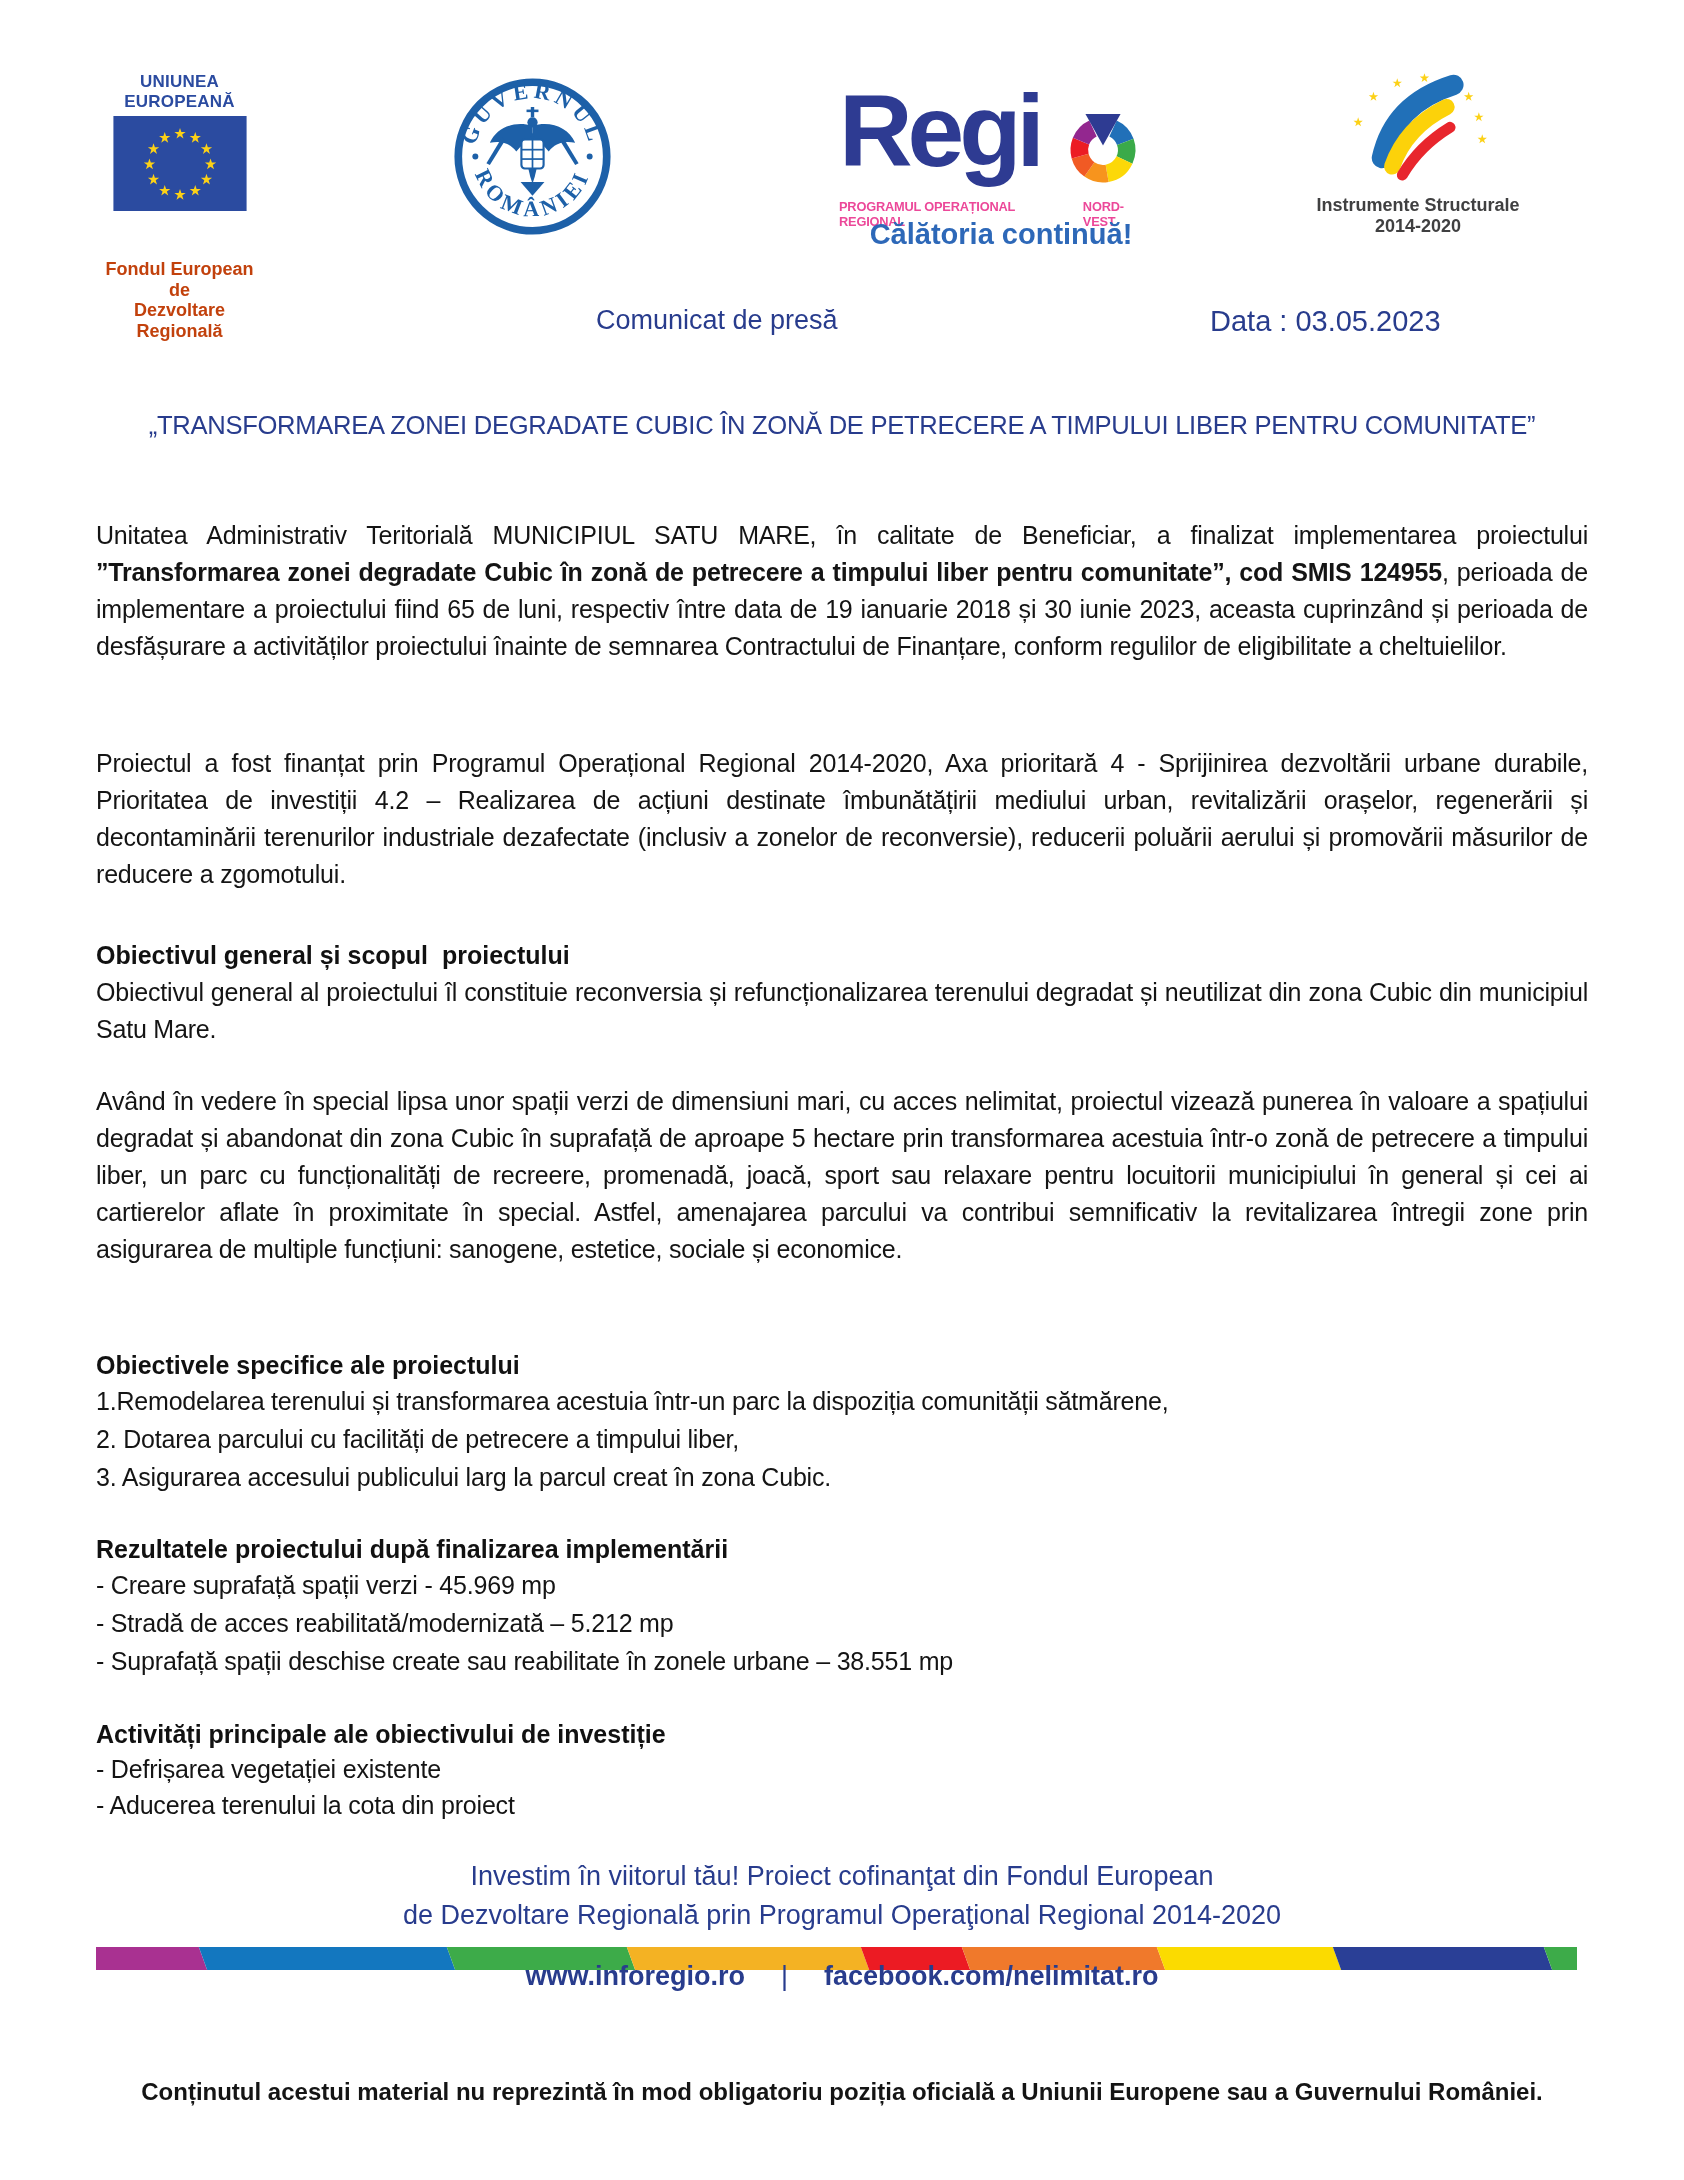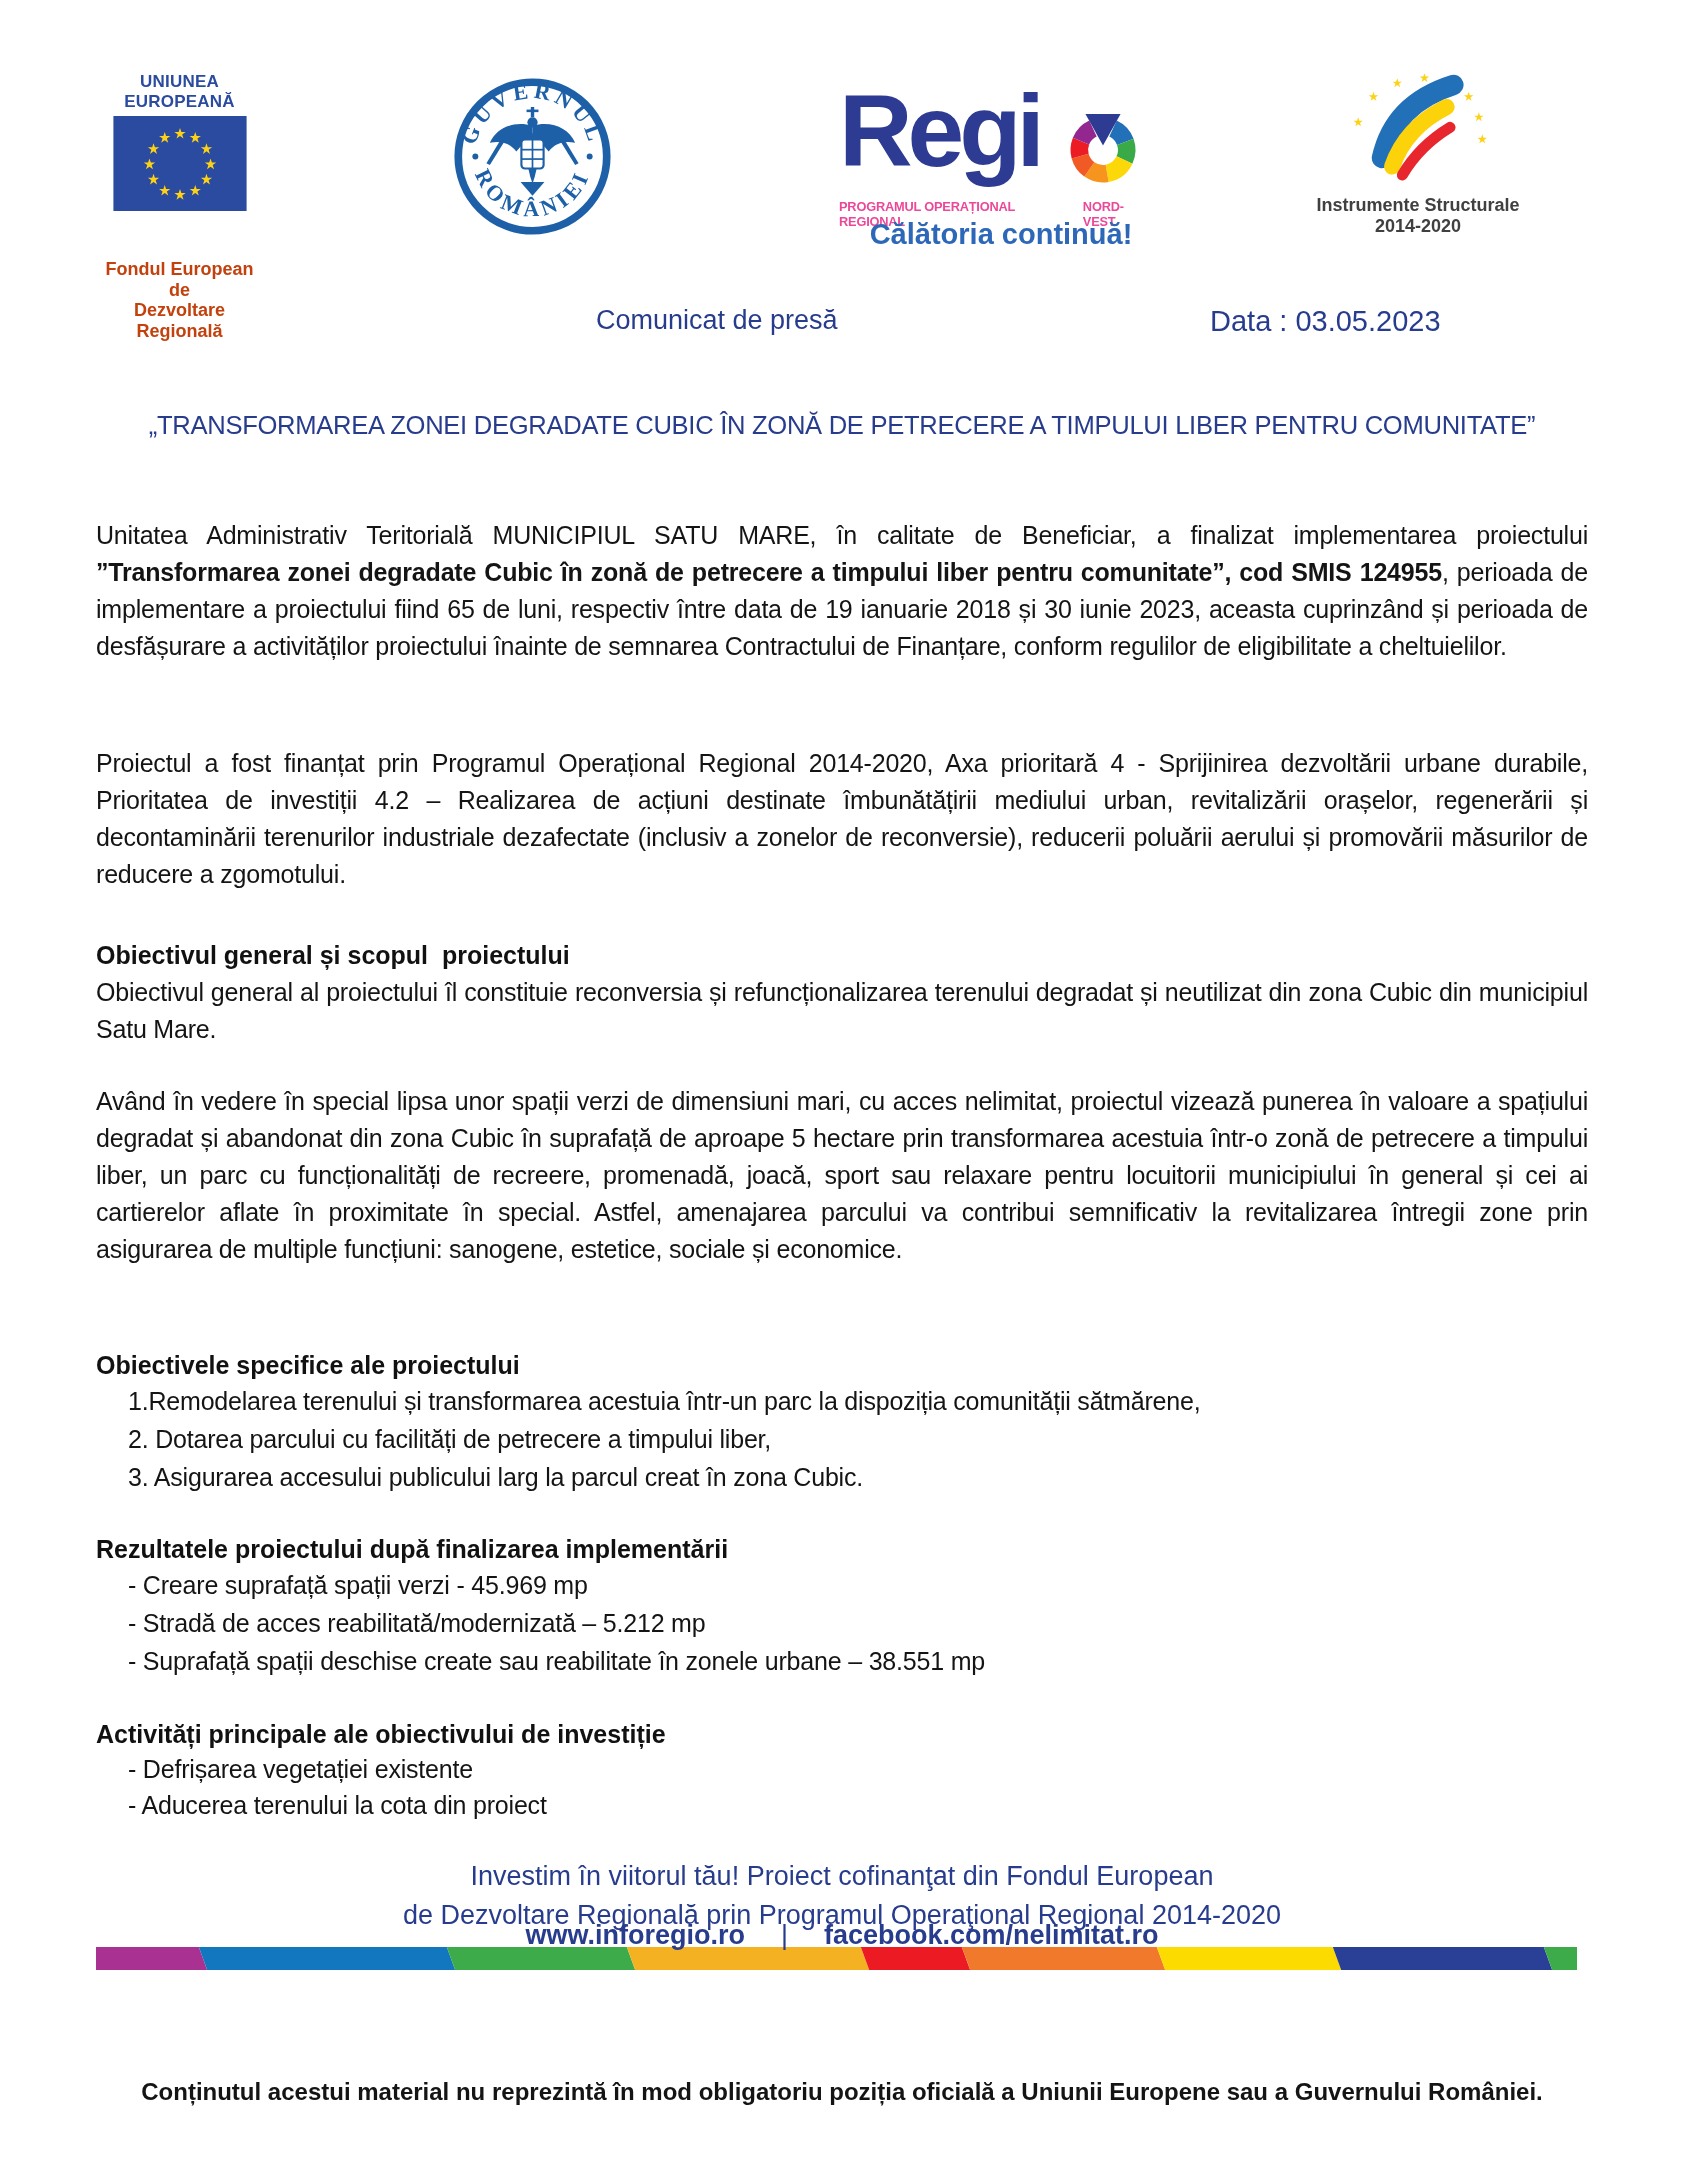--- a/index.html
+++ b/index.html
@@ -29,30 +29,30 @@
   
   .doc-type{left:596px;top:305px;font-size:27px;color:#283c8d;}
   .doc-date{left:1210px;top:305px;font-size:29px;color:#283c8d;}
   .title{left:96px;top:411px;width:1492px;text-align:center;font-size:25.6px;
     color:#283c8d;letter-spacing:-0.3px;}
   
   .para{left:96px;width:1492px;font-size:25px;line-height:37px;
     text-align:justify;color:#141414;letter-spacing:-0.2px;}
   .h{left:96px;width:1492px;font-size:25px;line-height:37px;font-weight:700;
     color:#111;white-space:pre-wrap;}
-  .list .ln{font-size:25px;line-height:38px;color:#141414;margin-left:32px;}
+  .list .ln{font-size:25px;line-height:38px;color:#141414;}
   b{font-weight:700;}
   
   .foot-blue{left:96px;width:1492px;text-align:center;font-size:27px;
     color:#283c8d;}
   .bar{left:96px;top:1947px;width:1481px;height:23px;overflow:hidden;}
   .bar-inner{display:flex;height:100%;width:calc(100% + 51px);margin-left:-25.6px;
     transform:skewX(20deg);}
   .bar-inner span{height:100%;}
-  .links{left:96px;top:1920px;width:1492px;display:flex;justify-content:center;
+  .links{left:96px;top:1961px;width:1492px;display:flex;justify-content:center;
     gap:36px;font-size:27px;font-weight:700;color:#283c8d;}
   .links .sep{font-weight:400;}
   .disclaimer{left:96px;top:2078px;width:1492px;text-align:center;font-size:24px;
     font-weight:700;color:#141414;}
 </style>
 </head>
 <body>
 
 <div class="page">
 

